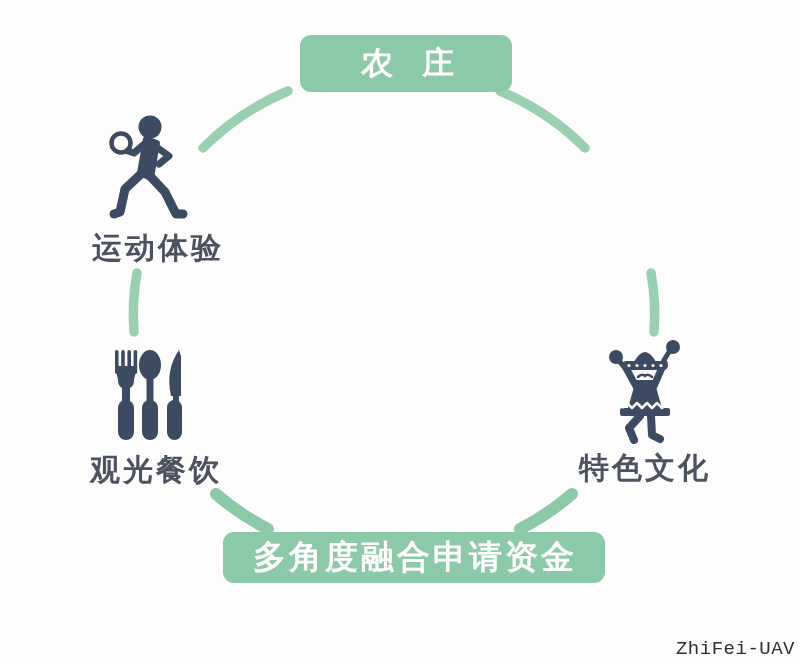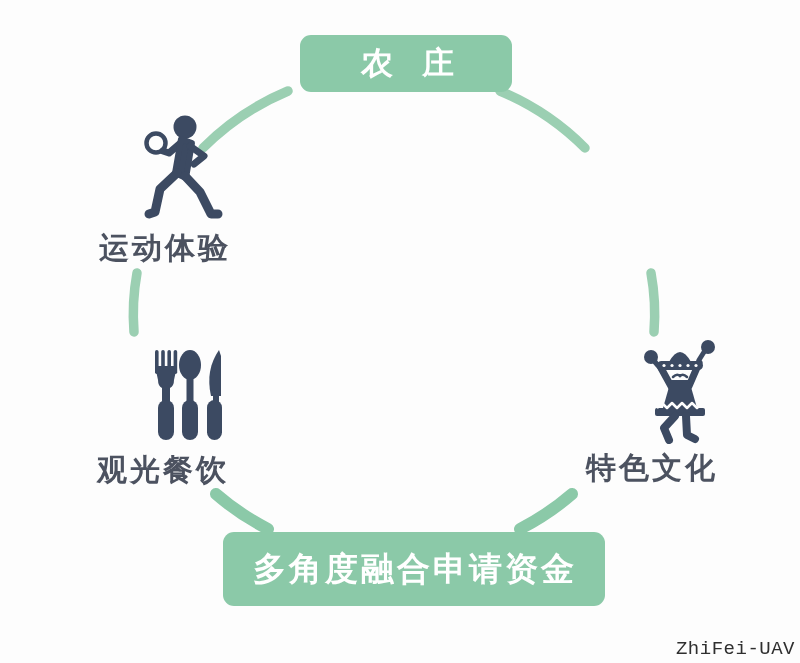--- a/index.html
+++ b/index.html
@@ -17,22 +17,22 @@
   .stage{position:relative;width:800px;height:663px;background:var(--background);}
   .ring{position:absolute;left:0;top:0;width:800px;height:663px;}
   .ring path{fill:none;stroke:var(--ring-green);stroke-width:9.5;stroke-linecap:round;}
   .ring path.heavy{stroke:var(--box-green);stroke-width:12;}
   .greenbox{
     position:absolute;background:var(--box-green);border-radius:11px;
     display:flex;align-items:center;justify-content:center;
     color:var(--box-text);font-weight:bold;
   }
   .hub{left:300px;top:35px;width:212px;height:57px;font-size:32px;letter-spacing:10px;padding-left:13px;}
-  .banner{left:223px;top:532px;width:382px;height:74px;font-size:33px;letter-spacing:3px;padding-left:2px;}
-  .node{position:absolute;display:flex;flex-direction:column;align-items:flex-end;}
+  .banner{left:223px;top:532px;width:382px;height:51px;font-size:33px;letter-spacing:3px;padding-left:2px;}
+  .node{position:absolute;display:flex;flex-direction:column;align-items:center;}
   .node .nlabel{font-size:30px;font-weight:bold;color:var(--label-text);letter-spacing:3px;white-space:nowrap;}
   .node svg{color:var(--icon-navy);}
   .node-sports{left:85px;top:115px;width:146px;}
   .node-sports svg{margin-left:-14px;}
   .node-sports .nlabel{margin-top:3px;}
   .node-tech{left:570px;top:118px;width:146px;}
   .node-tech svg{margin-left:-8px;}
   .node-tech .nlabel{margin-top:17px;}
   .node-dining{left:83px;top:350px;width:146px;}
   .node-dining svg{margin-left:-12px;}

